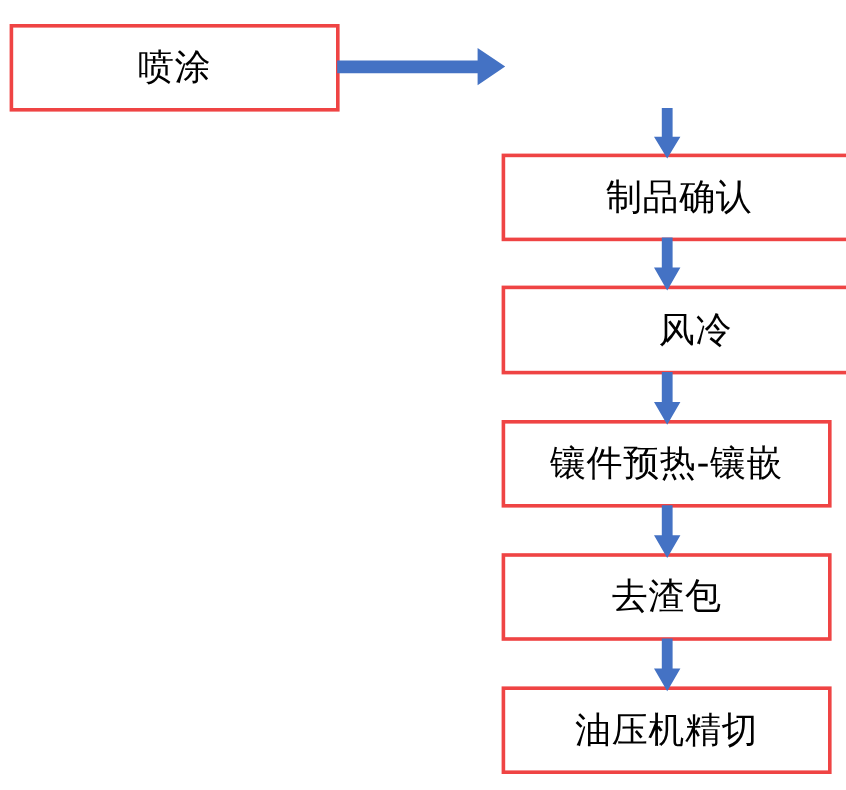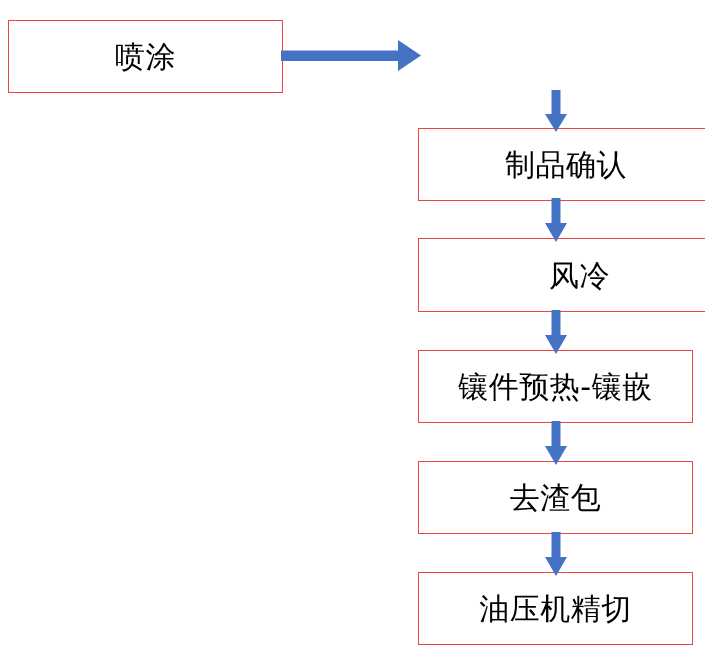--- a/index.html
+++ b/index.html
@@ -17,21 +17,21 @@
   #diagram {
     position: absolute;
     left: 0;
     top: 0;
     width: 705px;
     height: 658px;
   }
   .node {
     position: absolute;
     box-sizing: border-box;
-    border: 1px solid #ef4444;
+    border: 3px solid #ef4444;
     background: #FFFFFF;
     display: flex;
     align-items: center;
     justify-content: center;
     color: #000000;
     font-size: 30px;
     line-height: 1.1;
     letter-spacing: 0.5px;
     white-space: nowrap;
     font-weight: 400;

